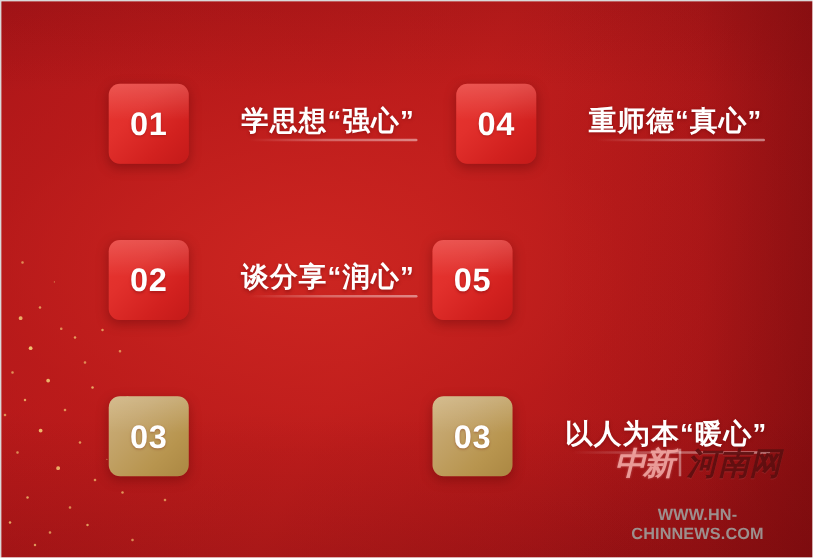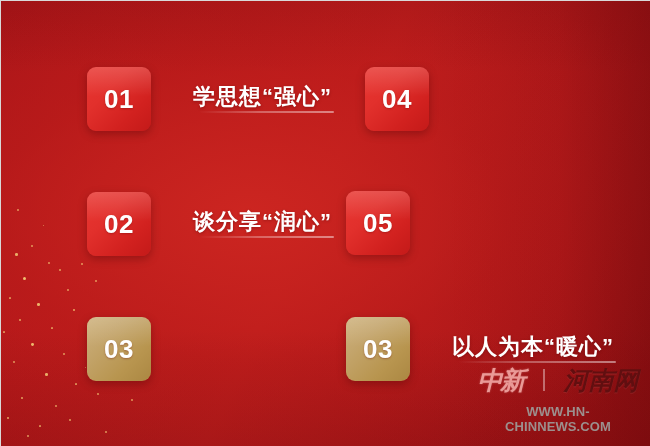--- a/index.html
+++ b/index.html
@@ -145,21 +145,21 @@
     bottom: 12px;
     width: 168px;
     text-align: center;
     opacity: 0.92;
   }
   #logo-row {
     display: flex;
     align-items: center;
     justify-content: center;
     height: 30px;
-    gap: 19px;
+    gap: 5px;
   }
   .logo-cn {
     font-family: "DejaVu Serif", "Liberation Serif", serif;
     font-size: 25px;
     font-weight: bold;
     line-height: 1;
   }
   .logo-cn.light {
     color: #f1a6a2;
     text-shadow: 0 0 2px rgba(255,255,255,0.35);
@@ -171,21 +171,21 @@
     height: 22px;
     background: rgba(255,255,255,0.42);
   }
   .logo-cn.dark {
     color: #5e0f10;
     letter-spacing: 0px;
     font-style: italic;
     text-shadow: 0 1px 0 rgba(255,255,255,0.08);
   }
   #logo-url {
-    margin-top: 9px;
+    margin-top: 19px;
     color: #9e9a98;
     font-size: 13px;
     font-weight: bold;
     letter-spacing: 0.1px;
     font-family: "Liberation Sans", "DejaVu Sans", sans-serif;
   }
 </style>
 </head>
 <body>
 
@@ -240,35 +240,36 @@
         <span class="label">学思想“强心”</span>
         <span class="label-rule"></span>
       </div>
     </div>
 
     <div class="item" style="left:345px; top:65px;padding-left:19px;">
       <div class="badge red">
         <span class="badge-num">04</span>
       </div>
       <div class="label-wrap">
+        <span class="label">重师德“真心”</span>
         <span class="label-rule"></span>
       </div>
     </div>
 
     <div class="item" style="left:86px; top:190px;justify-content:space-between;">
       <div class="badge red">
         <span class="badge-num">02</span>
       </div>
       <div class="label-wrap">
         <span class="label">谈分享“润心”</span>
         <span class="label-rule"></span>
       </div>
     </div>
 
-    <div class="item" style="left:345px; top:190px;flex-direction:column;">
+    <div class="item" style="left:345px; top:190px;">
       <div class="badge red">
         <span class="badge-num">05</span>
       </div>
       <div class="label-wrap">
         <span class="label-rule"></span>
       </div>
     </div>
 
     <div class="item" style="left:86px; top:315px;">
       <div class="badge gold">

